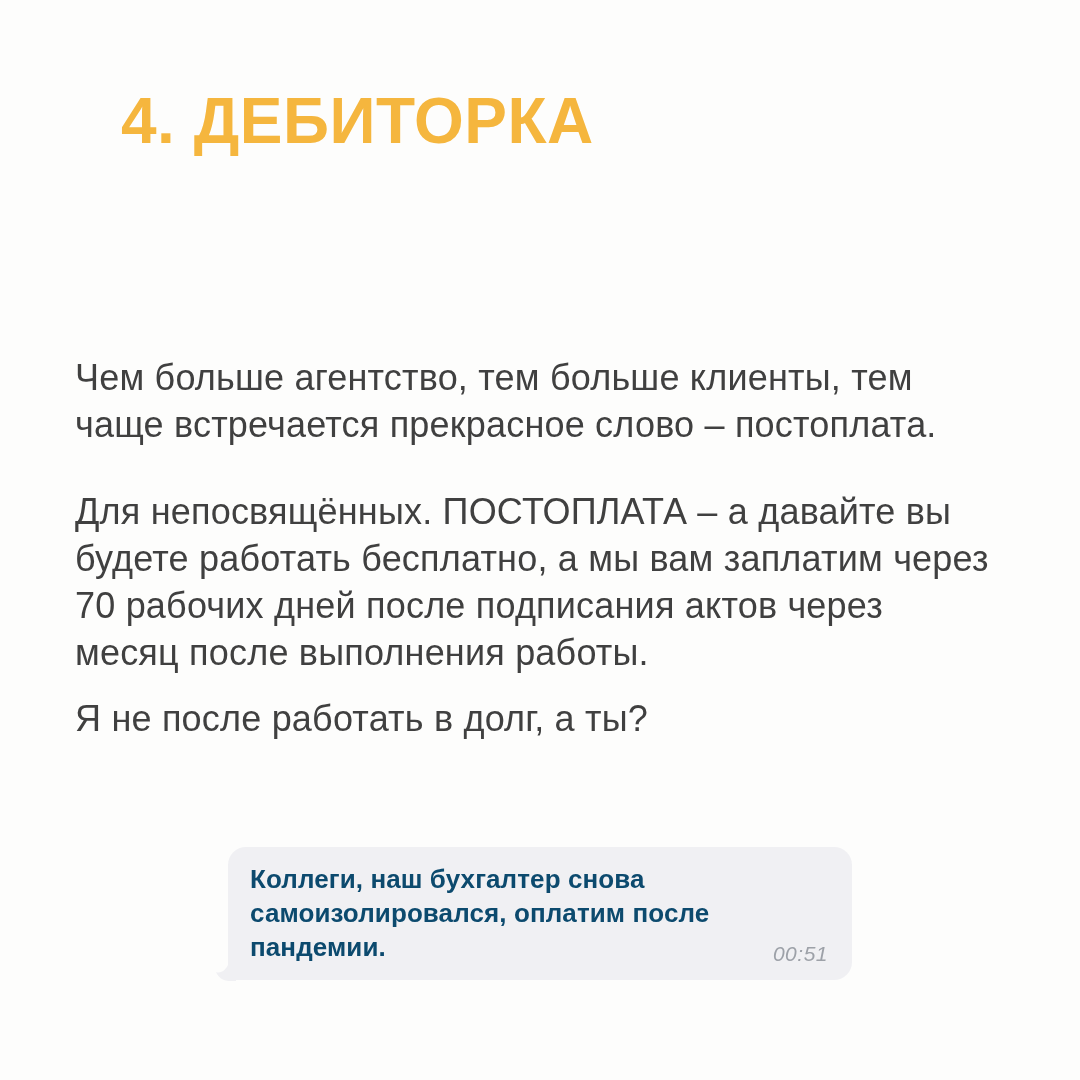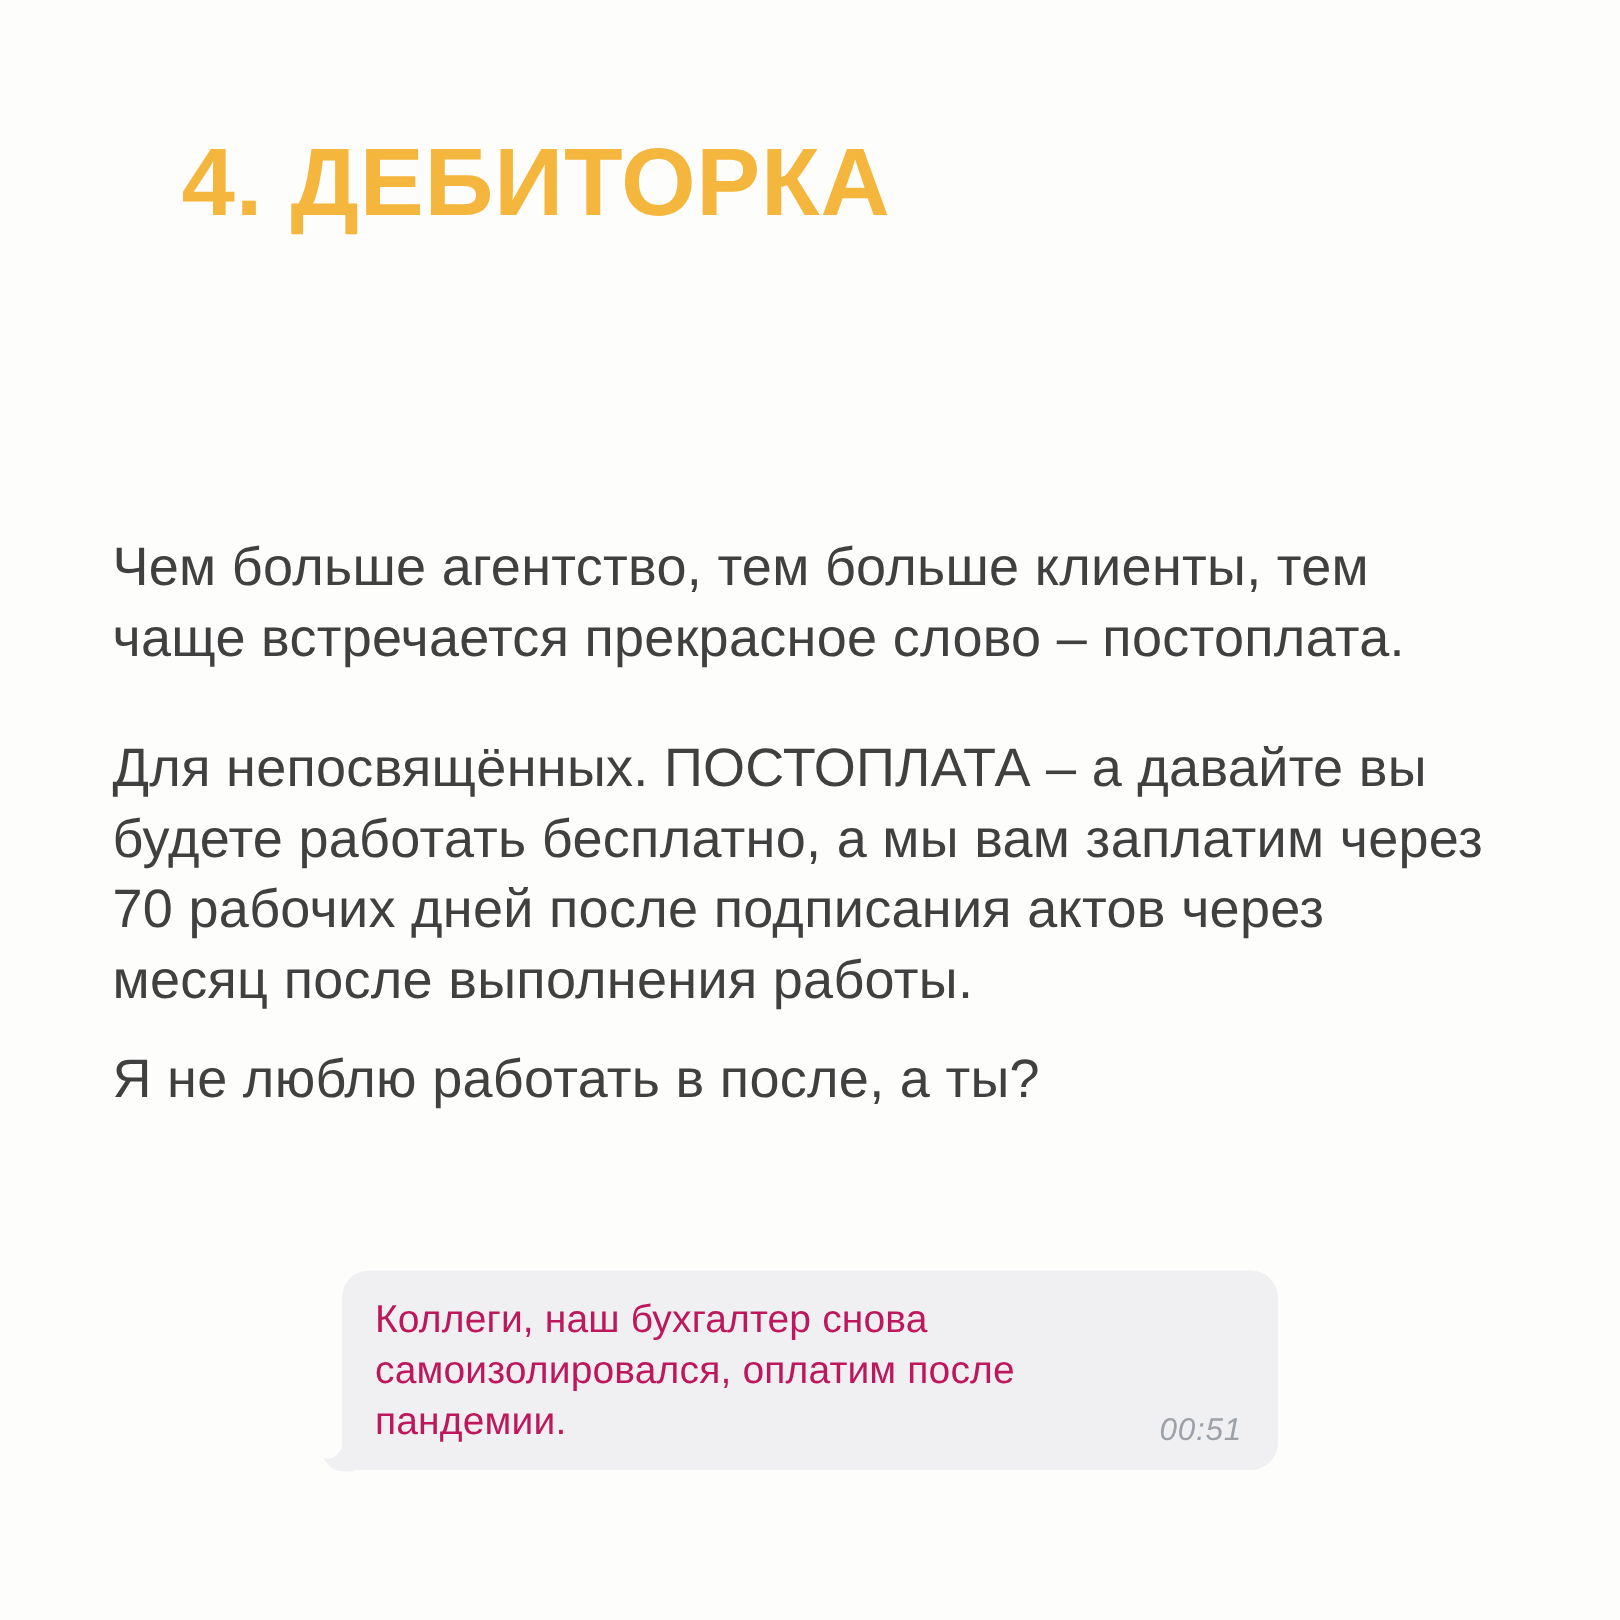--- a/index.html
+++ b/index.html
@@ -50,24 +50,24 @@
     left: 228px;
     top: 847px;
     width: 624px;
     box-sizing: border-box;
     background: #f0f0f3;
     border-radius: 18px 18px 18px 5px;
     padding: 15px 22px 16px 22px;
     min-height: 85px;
   }
   .chat-text {
-    color: #be185d;
+    color: #0c4a6e;
     font-size: 26px;
     line-height: 34px;
-    font-weight: 400;
+    font-weight: 700;
     letter-spacing: 0.1px;
     padding-right: 10px;
     max-width: 560px;
   }
   .chat-time {
     position: absolute;
     right: 24px;
     bottom: 14px;
     color: #9da1a8;
     font-size: 21px;
@@ -88,21 +88,21 @@
 <div class="slide">
 
   <div class="heading">
     <div>4. ДЕБИТОРКА</div>
   </div>
 
   <p class="body-copy para-1">Чем больше агентство, тем больше клиенты, тем чаще встречается прекрасное слово – постоплата.</p>
 
   <p class="body-copy para-2">Для непосвящённых. ПОСТОПЛАТА – а давайте вы будете работать бесплатно, а мы вам заплатим через 70 рабочих дней после подписания актов через месяц после выполнения работы.</p>
 
-  <p class="body-copy para-3">Я не люблю работать в после, а ты?</p>
+  <p class="body-copy para-3">Я не после работать в долг, а ты?</p>
 
   <div class="chat-bubble">
     <svg class="bubble-tail" viewBox="0 0 20 24" xmlns="http://www.w3.org/2000/svg" aria-hidden="true">
       <path d="M20 0 L20 24 L13 24 C7 24 2 20 0 15 C5 17 10 13 13 6 C14 4 15 2 15 0 Z" fill="#f0f0f3"></path>
     </svg>
     <div class="chat-text">Коллеги, наш бухгалтер снова самоизолировался, оплатим после пандемии.</div>
     <div class="chat-time">00:51</div>
   </div>
 
 </div>

